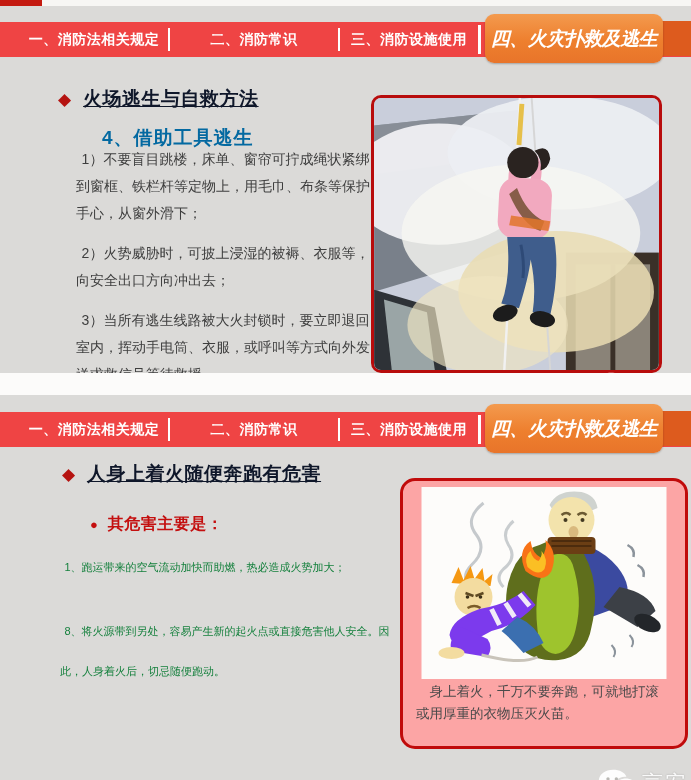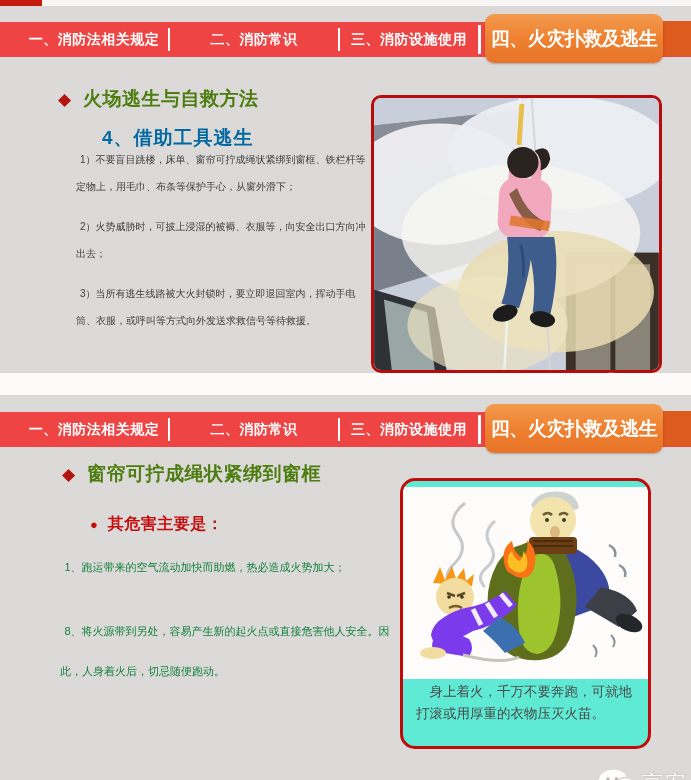--- a/index.html
+++ b/index.html
@@ -27,46 +27,46 @@
   .div3 { left:478px; top:3px; height:29px; width:3px; }
 
   .active-wrap { position:absolute; width:213px; height:49px; }
   #slide1 .active-wrap { left:478px; top:14px; }
   #slide2 .active-wrap { left:478px; top:9px; }
   .active-notch { position:absolute; right:0; top:7px; width:50px; height:35px; background:#dd5b1e; }
   .active-tab { position:absolute; left:7px; top:0; width:178px; height:49px; border-radius:9px;
                 background:linear-gradient(180deg,#f39a4e 0%,#ee7f2e 55%,#e8742a 100%);
                 display:flex; align-items:center; justify-content:center;
                 color:#ffffff; font-size:19px; font-weight:bold; letter-spacing:-0.5px; cursor:pointer;
-                box-shadow:0 1px 2px rgba(0,0,0,.25); }
+                box-shadow:0 1px 2px rgba(0,0,0,.25);font-style:italic; }
 
   .title-row { position:absolute; display:flex; align-items:center; }
   #slide1 .title-row { left:58px; top:86px; }
   #slide2 .title-row { left:62px; top:66px; }
   .diamond { color:#b51310; font-size:17px; margin-right:12px; line-height:1; }
-  .slide-title { color:#4d7c0f; font-size:19px; font-weight:bold; letter-spacing:.5px; }
+  .slide-title { color:#0f172a; font-size:19px; font-weight:bold; letter-spacing:.5px;text-decoration:underline; }
 
   .subtitle { position:absolute; left:102px; top:125px; color:#0369a1; font-size:19px; font-weight:bold; letter-spacing:1px; }
 
-  .body1 { position:absolute; left:76px; top:146px; width:294px; color:#3e3e3e; font-size:10px; line-height:27px; }
+  .body1 { position:absolute; left:76px; top:146px; width:294px; color:#3e3e3e; font-size:14px; line-height:27px; }
   .body1 p { margin-bottom:13px; text-indent:.4em; }
 
   .bullet-row { position:absolute; left:90px; top:119px; display:flex; align-items:center; }
   .dot { color:#c40f0f; font-size:13px; margin-right:10px; line-height:1; }
   .bullet-heading { color:#c40f0f; font-size:16px; font-weight:bold; letter-spacing:.5px; }
 
   .body2 { position:absolute; left:60px; top:152px; width:336px; color:#15803d; font-size:11px; line-height:40px; }
   .body2 p + p { margin-top:24px; }
   .body2 p { text-indent:.4em; }
 
   .photo-box { position:absolute; left:371px; top:95px; width:291px; height:278px;
                border:3px solid #b80c0c; border-radius:10px; overflow:hidden; background:#cfd3de; }
   .photo-box svg { display:block; width:100%; height:100%; }
 
-  .cartoon-box { position:absolute; left:400px; top:83px; width:251px; height:271px; background:#5eead4;
+  .cartoon-box { position:absolute; left:400px; top:83px; width:288px; height:271px; background:#fca5a5;
                  border:3px solid #c00b0b; border-radius:15px; overflow:hidden; }
   .cartoon-box svg { display:block; width:100%; height:192px; margin-top:6px; }
   .cartoon-caption { padding:2px 13px 0 13px; color:#4a4a4a; font-size:13.5px; line-height:22px; text-indent:1em; }
 
   .watermark { position:absolute; display:flex; align-items:center; gap:4px;margin-top:31px; }
   #slide1 .watermark { left:596px; top:340px; }
   #slide2 .watermark { left:598px; top:342px; }
   .wm-text { color:#ffffff; opacity:.85; font-size:21px; letter-spacing:2px; text-shadow:0 0 2px rgba(120,120,120,.6); }
 </style>
 </head>
@@ -167,21 +167,21 @@
     <div class="tab tab3">三、消防设施使用</div>
     <div class="tab-divider div3"></div>
   </div>
   <div class="active-wrap">
     <div class="active-notch"></div>
     <div class="active-tab">四、火灾扑救及逃生</div>
   </div>
 
   <div class="title-row">
     <span class="diamond">◆</span>
-    <span class="slide-title">窗帘可拧成绳状紧绑到窗框</span>
+    <span class="slide-title">人身上着火随便奔跑有危害</span>
   </div>
 
   <div class="bullet-row">
     <span class="dot">●</span>
     <span class="bullet-heading">其危害主要是：</span>
   </div>
 
   <div class="body2">
     <p>1、跑运带来的空气流动加快而助燃，热必造成火势加大；</p>
     <p>8、将火源带到另处，容易产生新的起火点或直接危害他人安全。因此，人身着火后，切忌随便跑动。</p>

